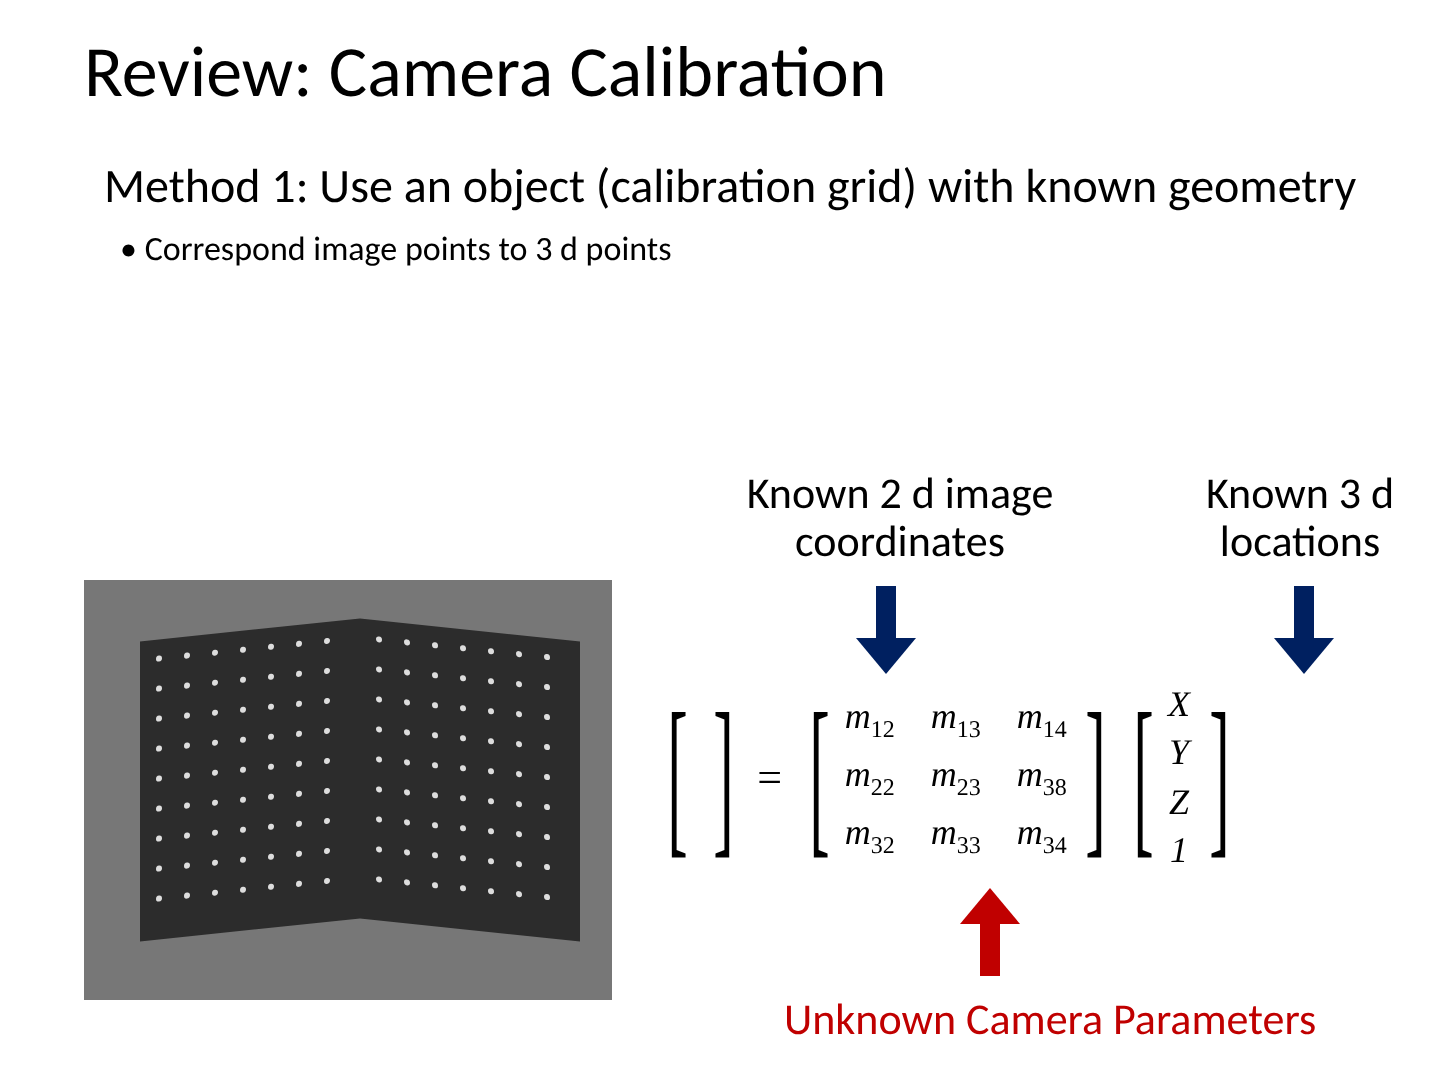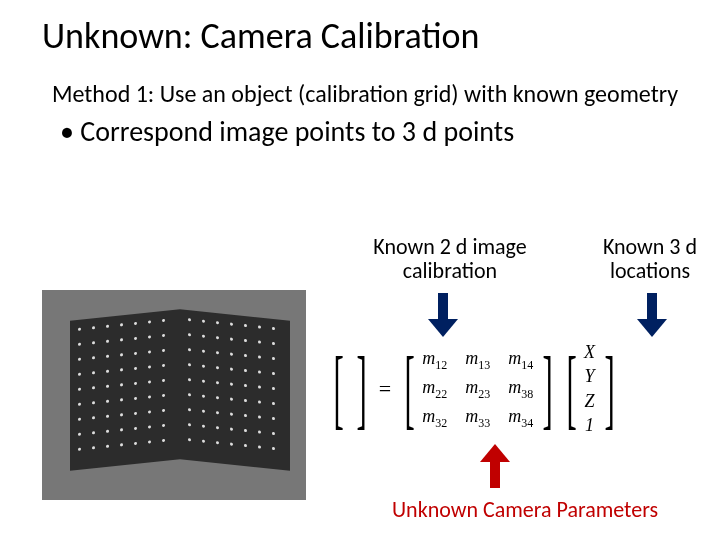--- a/index.html
+++ b/index.html
@@ -20,21 +20,21 @@
     font-size: 36px;
     font-weight: 400;
     margin: 0 0 22px 0;
   }
   .method {
     font-size: 24px;
     margin: 0 0 6px 10px;
     line-height: 1.15;
   }
   .bullets {
-    font-size: 28px;
+    font-size: 17px;
     margin-left: 18px;
     line-height: 1.25;
   }
   .bullets div::before {
     content: "• ";
   }
   .labels {
     position: absolute;
     top: 235px;
     left: 0;
@@ -152,31 +152,31 @@
   .arrow.up .shaft { background: #c00000; }
   .arr-2d { left: 428px; top: 293px; }
   .arr-3d { left: 637px; top: 293px; }
   .arr-up { left: 480px; top: 444px; }
   .sub { font-size: 12px; font-style: normal; }
 </style>
 </head>
 <body>
 
 <div class="slide">
-  <h1 class="title">Unknown: Camera Calibration</h1>
+  <h1 class="title">Review: Camera Calibration</h1>
   <div class="method">Method 1: Use an object (calibration grid) with known geometry</div>
   <div class="bullets">
     <div>Correspond image points to 3 d points</div>
   </div>
 </div>
 
 <div class="labels">
   <div class="lbl2d">
     <span>Known 2 d image</span><br>
-    <span>calibration</span>
+    <span>coordinates</span>
   </div>
   <div class="lbl3d">
     <span>Known 3 d</span><br>
     <span>locations</span>
   </div>
 </div>
 
 <div class="arrow arr-2d">
     <div class="shaft"></div>
     <div class="head"></div>

